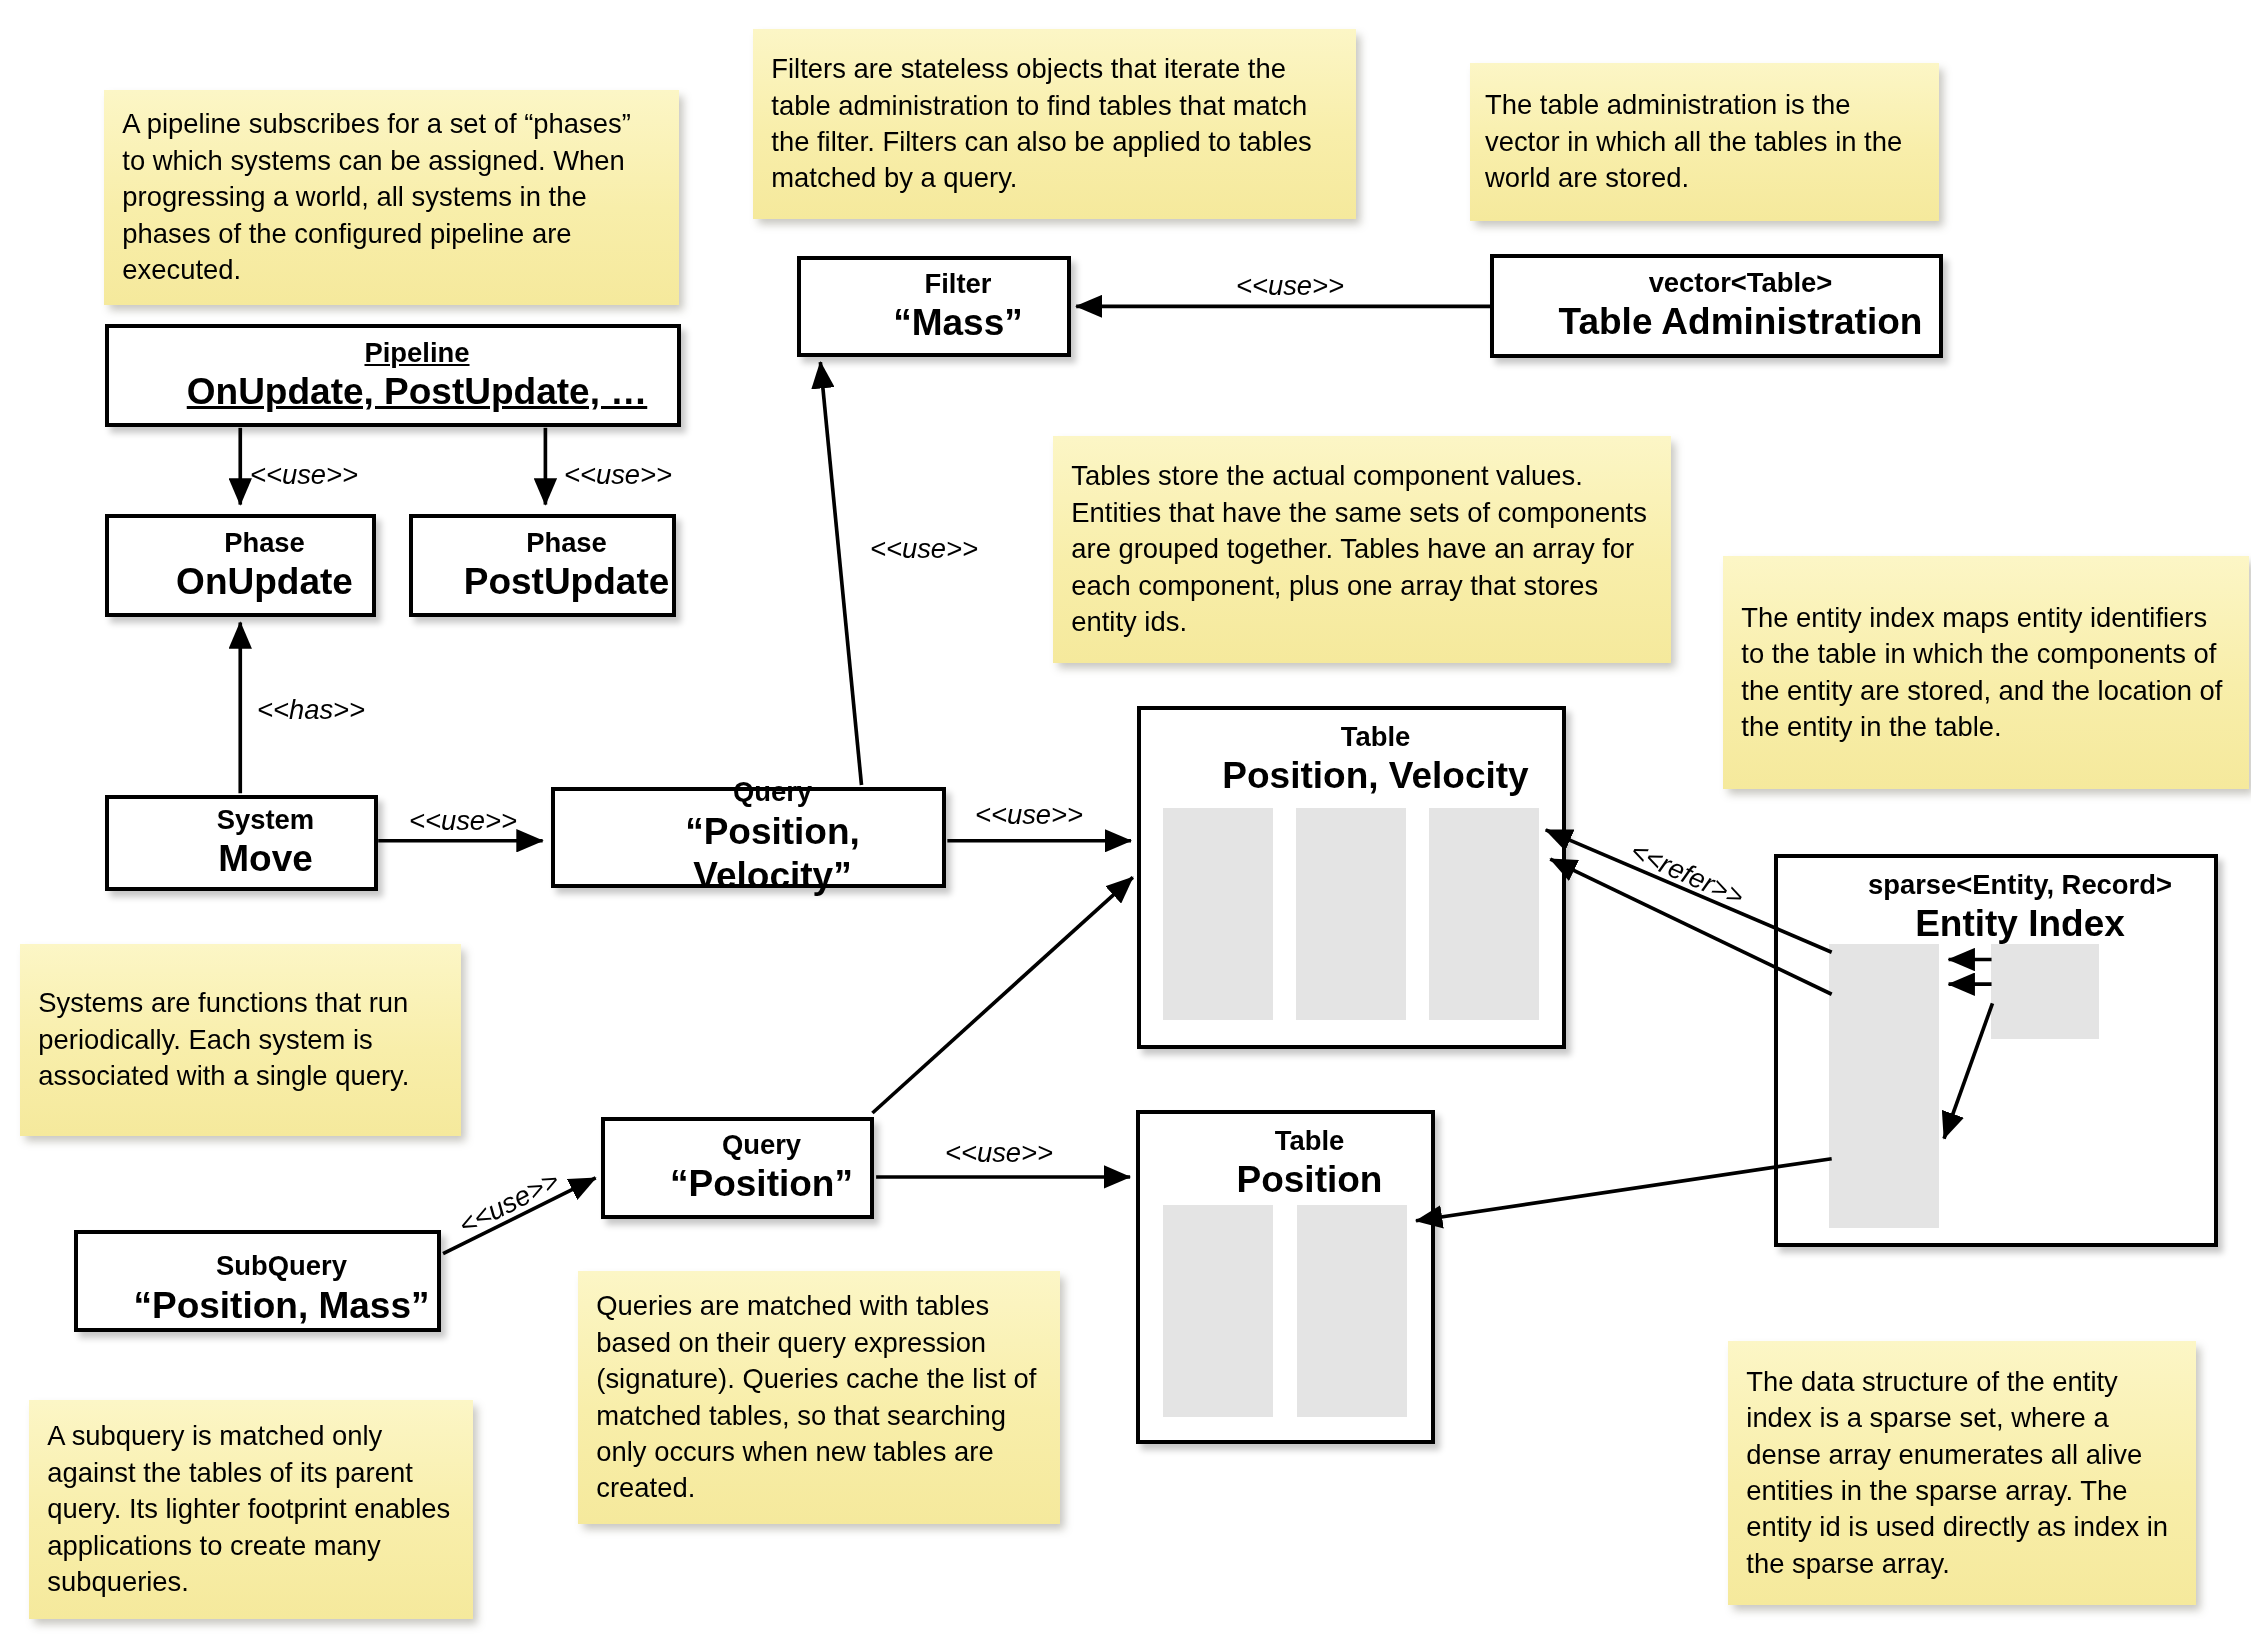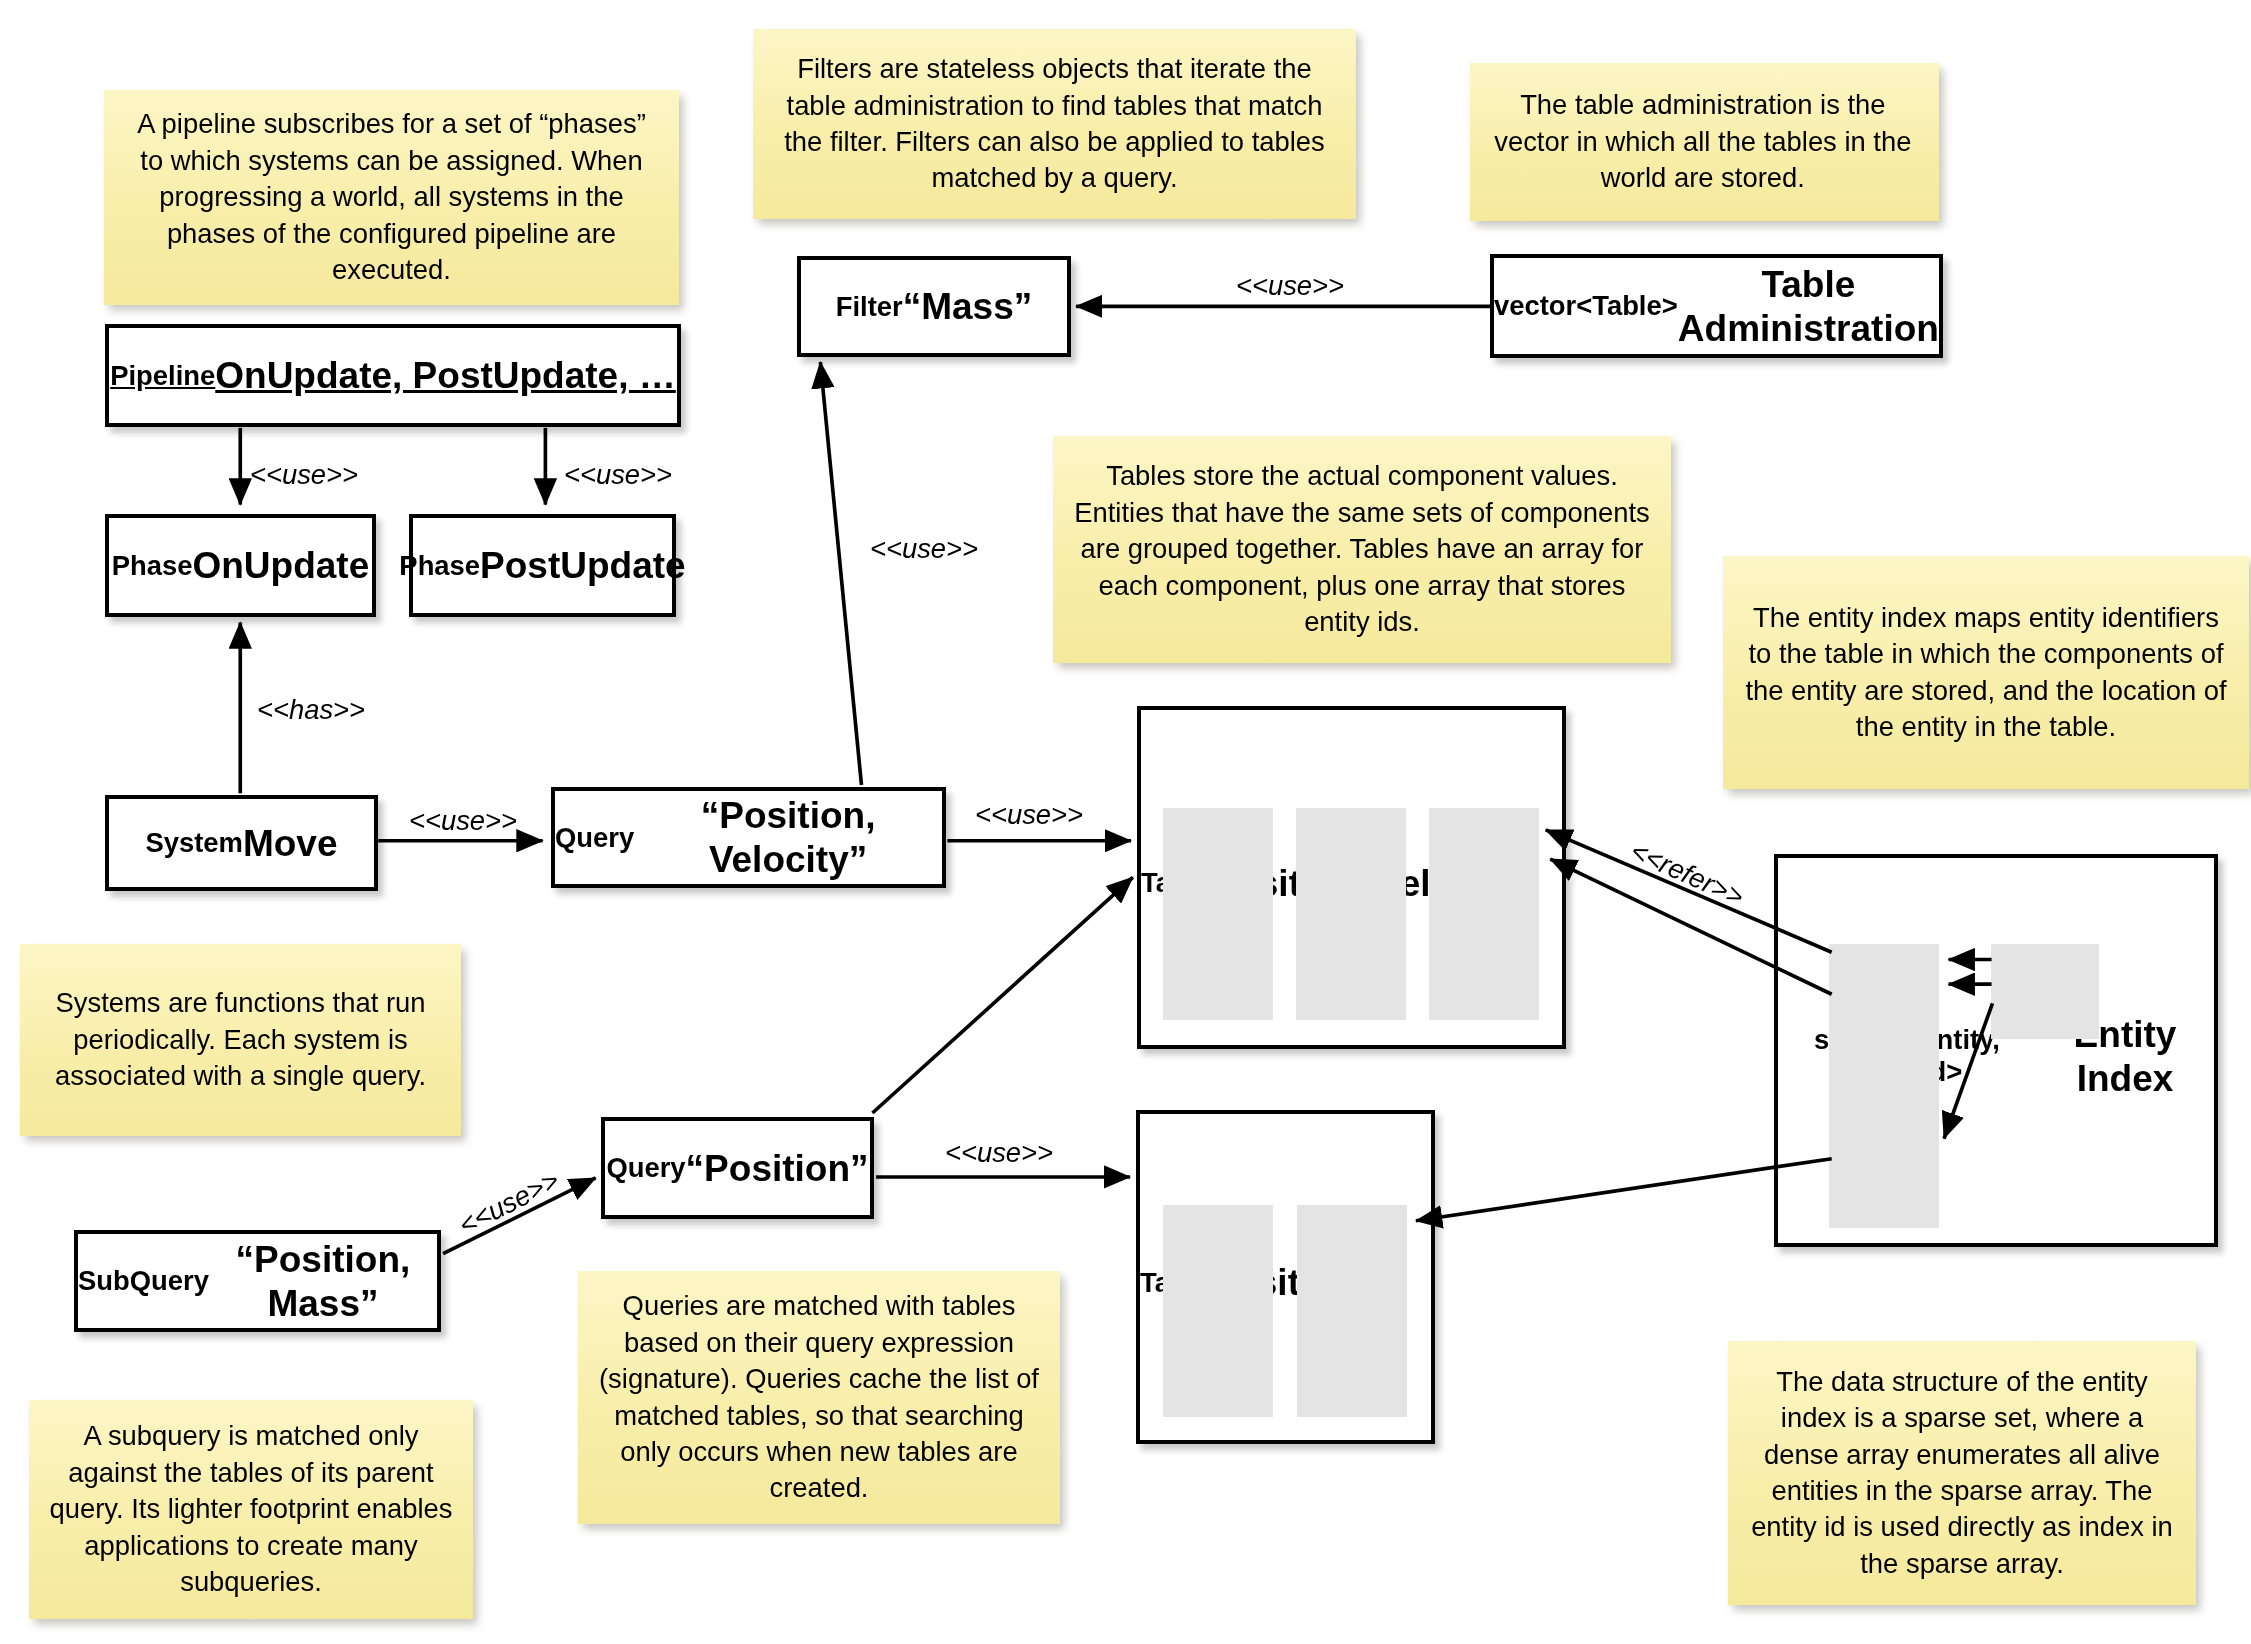--- a/index.html
+++ b/index.html
@@ -4,27 +4,27 @@
 <style>
   html,body{margin:0;padding:0;}
   body{
     width:2251px;height:1645px;position:relative;background:#ffffff;
     font-family:"Liberation Sans", sans-serif;color:#000;overflow:hidden;
   }
   .note{
     position:absolute;box-sizing:border-box;
     background:linear-gradient(180deg,#FCF6C6 0%,#F8EEAA 55%,#F5E99C 100%);
     box-shadow:4.6px 5.5px 8.2px rgba(130,128,115,0.45);
-    display:flex;align-items:center;justify-content:center;text-align:center;
+    display:flex;align-items:center;justify-content:center;
     font-size:27.4px;line-height:1.33;padding:11px 18.3px;
   }
   .uml-box{
     position:absolute;box-sizing:border-box;background:#ffffff;border:4.6px solid #000;
-    display:flex;flex-direction:row;align-items:center;justify-content:center;
-    text-align:center;box-shadow:4.6px 5.5px 6.4px rgba(0,0,0,0.22);
+    display:flex;flex-direction:column;align-items:center;justify-content:center;
+    text-align:center;box-shadow:4.6px 5.5px 6.4px rgba(0,0,0,0.22);padding-left:48px;
   }
   .uml-box.topalign{justify-content:flex-start;padding-top:11px;}
   .box-type{font-weight:bold;font-size:27.4px;line-height:1.15;}
   .box-name{font-weight:bold;font-size:37px;line-height:1.2;margin-top:1.8px;}
   .arr{position:absolute;background:#E4E4E4;}
   .edge-label{
     position:absolute;font-style:italic;font-size:27.4px;white-space:nowrap;
     transform:translate(-50%,-50%);
   }
   .edge-label.rot-neg27{transform:translate(-50%,-50%) rotate(-27deg);}

